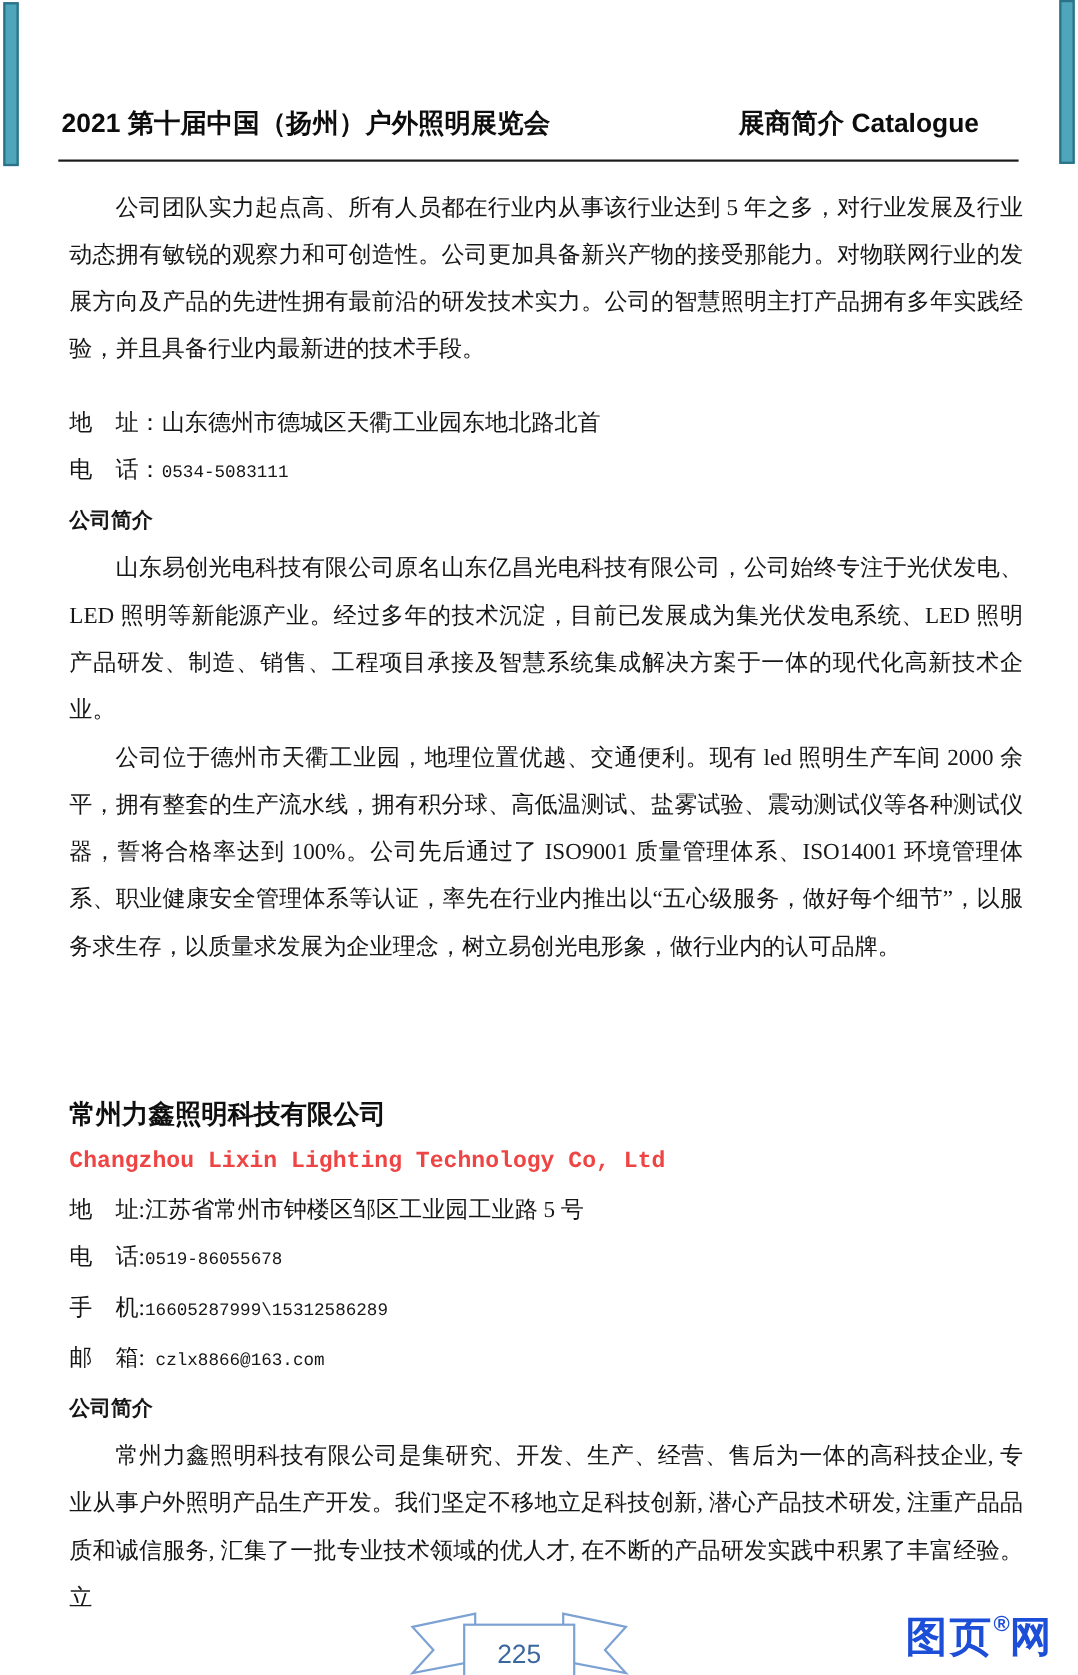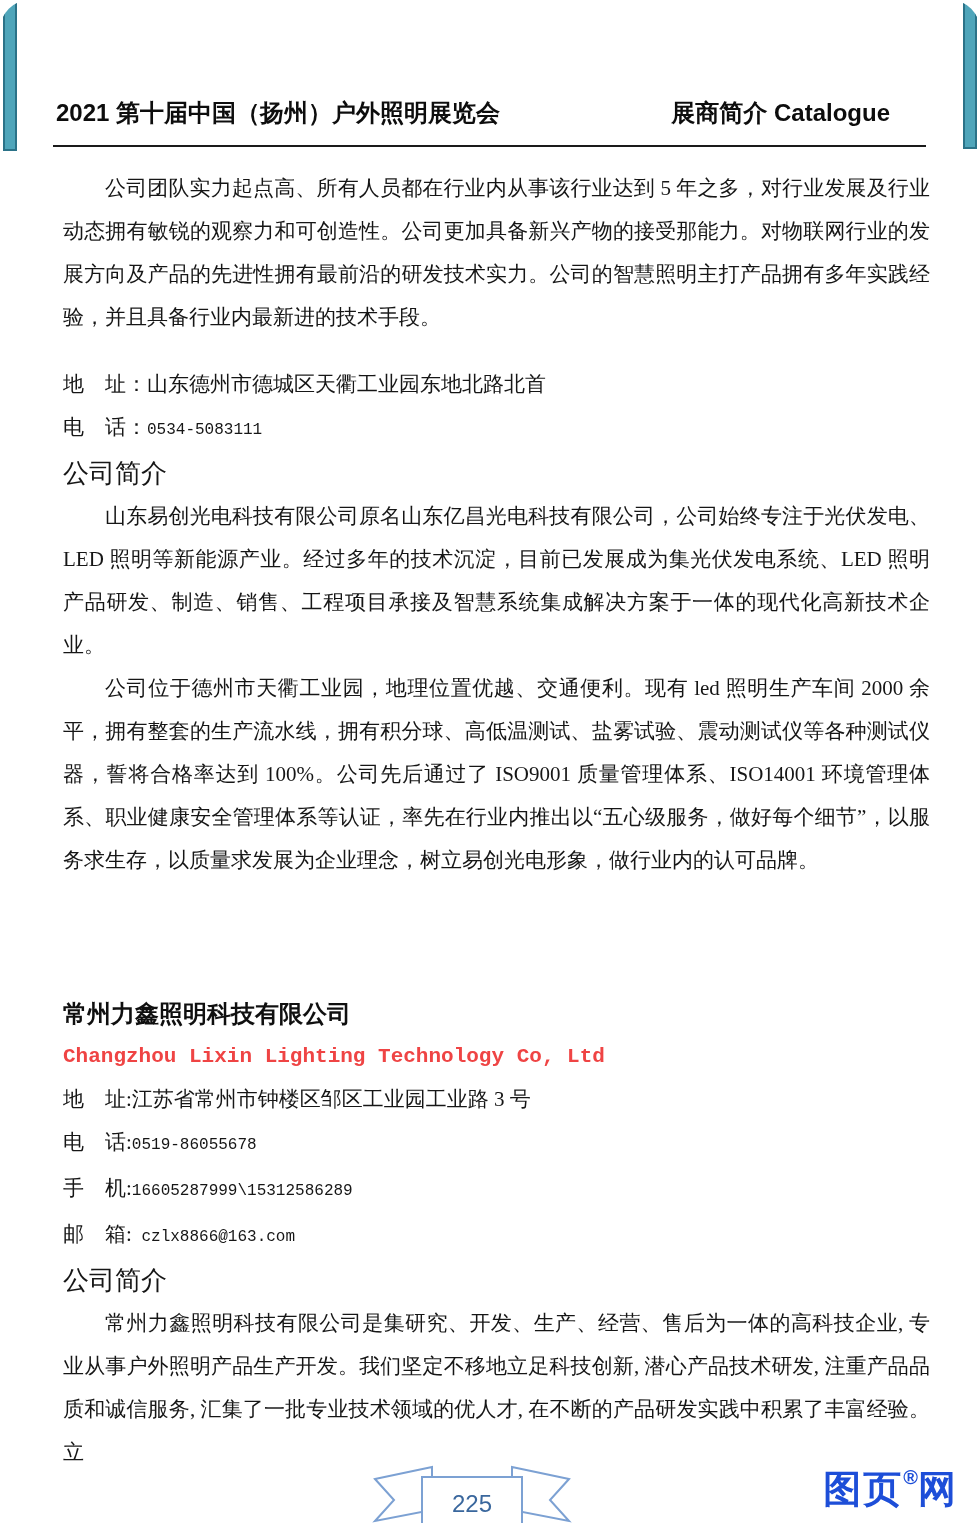--- a/index.html
+++ b/index.html
@@ -3,21 +3,20 @@
 <meta charset="utf-8">
 <style>
   html,body{margin:0;padding:0;background:#ffffff;}
   .page{
     position:relative;
     width:980px;height:1523px;
     background:#ffffff;
     overflow:hidden;
     color:#161616;
     font-family:"Liberation Serif","DejaVu Serif",serif;
-    border-radius:30px;
   }
   
   .bar{position:absolute;top:0;width:14px;height:149px;background:#4FA5BA;border:2px solid #2B7288;box-sizing:border-box;}
   .bar-left{left:3px;top:2px;}
   .bar-right{right:3px;top:0;}
   
   .header{
     margin:98px 90px 0 56px;
     display:flex;justify-content:space-between;align-items:baseline;
     font-family:"Liberation Sans","DejaVu Sans",sans-serif;
@@ -42,21 +41,21 @@
   .company-name-second{margin-top:110px;}
   .company-name-en{
     font-family:"Liberation Mono","DejaVu Sans Mono",monospace;
     font-weight:700;font-size:21px;line-height:43px;margin:0;color:#ef4444;
     white-space:pre-wrap;
   }
   .fields{margin-top:24px;}
   .fields-tight{margin-top:0;}
   .field-row{font-size:21px;line-height:43px;white-space:pre-wrap;}
   .field-value-latin{font-family:"Liberation Mono","DejaVu Sans Mono",monospace;font-size:16px;}
-  .profile-label{font-size:26px;line-height:43px;}
+  .profile-label{font-size:19px;line-height:43px;font-weight:bold;}
   
   .ribbon{position:absolute;left:372px;top:1464px;width:200px;height:60px;}
   .ribbon svg{display:block;}
   .ribbon text{
     font-family:"Liberation Sans","DejaVu Sans",sans-serif;
     font-size:24px;fill:#3A679D;
   }
   
   .watermark{
     position:absolute;right:22px;top:1466px;
@@ -93,21 +92,21 @@
       <div class="profile-label">公司简介</div>
     </div>
 
     <p class="para">山东易创光电科技有限公司原名山东亿昌光电科技有限公司，公司始终专注于光伏发电、LED 照明等新能源产业。经过多年的技术沉淀，目前已发展成为集光伏发电系统、LED 照明产品研发、制造、销售、工程项目承接及智慧系统集成解决方案于一体的现代化高新技术企业。</p>
     <p class="para">公司位于德州市天衢工业园，地理位置优越、交通便利。现有 led 照明生产车间 2000 余平，拥有整套的生产流水线，拥有积分球、高低温测试、盐雾试验、震动测试仪等各种测试仪器，誓将合格率达到 100%。公司先后通过了 ISO9001 质量管理体系、ISO14001 环境管理体系、职业健康安全管理体系等认证，率先在行业内推出以“五心级服务，做好每个细节”，以服务求生存，以质量求发展为企业理念，树立易创光电形象，做行业内的认可品牌。</p>
 
     <h2 class="company-name company-name-second">常州力鑫照明科技有限公司</h2>
     <div class="company-name-en">Changzhou Lixin Lighting Technology Co, Ltd</div>
 
     <div class="fields fields-tight">
-      <div class="field-row"><span>地　址:</span><span>江苏省常州市钟楼区邹区工业园工业路 3 号</span></div>
+      <div class="field-row"><span>地　址:</span><span>江苏省常州市钟楼区邹区工业园工业路 5 号</span></div>
       <div class="field-row"><span>电　话:</span><span class="field-value-latin">0519-86055678</span></div>
       <div class="field-row"><span>手　机:</span><span class="field-value-latin">16605287999\15312586289</span></div>
       <div class="field-row"><span>邮　箱:</span><span class="field-value-latin"> czlx8866@163.com</span></div>
       <div class="profile-label">公司简介</div>
     </div>
 
     <p class="para">常州力鑫照明科技有限公司是集研究、开发、生产、经营、售后为一体的高科技企业, 专业从事户外照明产品生产开发。我们坚定不移地立足科技创新, 潜心产品技术研发, 注重产品品质和诚信服务, 汇集了一批专业技术领域的优人才, 在不断的产品研发实践中积累了丰富经验。立</p>
 
   </div>
 

